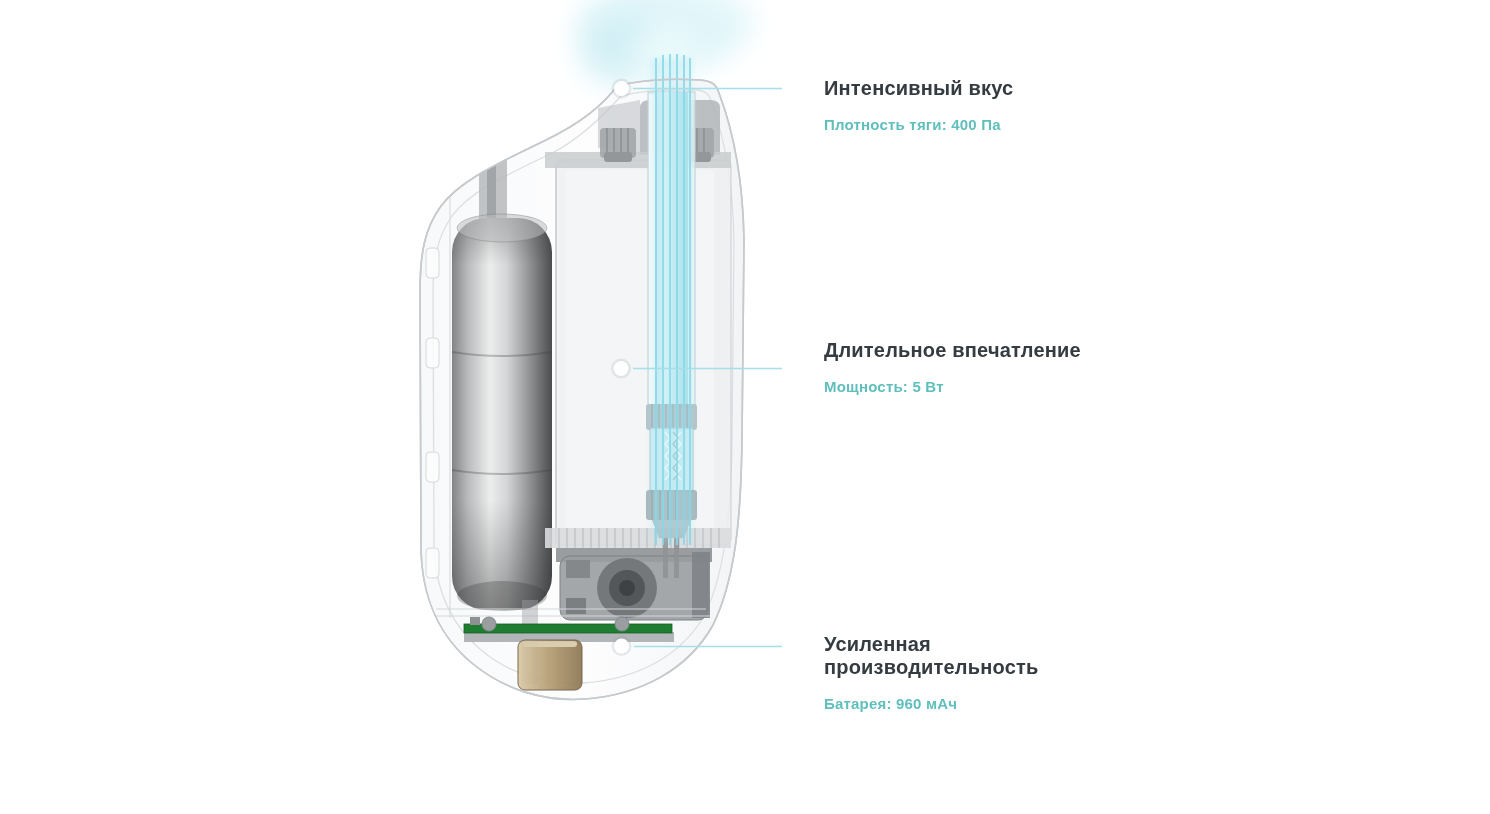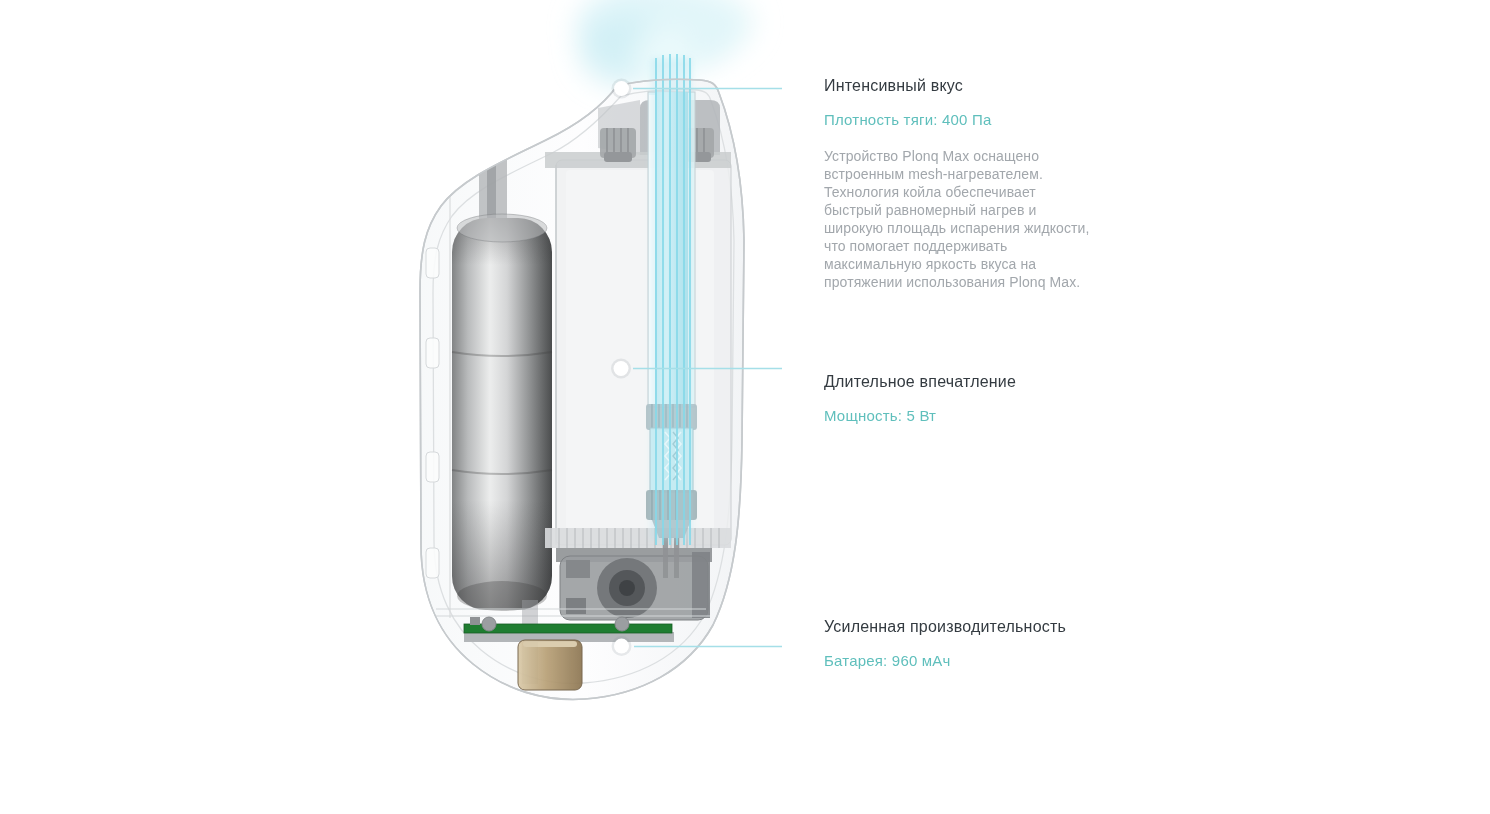--- a/index.html
+++ b/index.html
@@ -7,34 +7,34 @@
   .page {
     position:relative; width:1490px; height:814px;
     background:#ffffff; overflow:hidden;
     font-family:"Liberation Sans", "DejaVu Sans", sans-serif;
   }
   .device-svg { position:absolute; left:0; top:0; width:1490px; height:814px; }
   .feature {
     position:absolute; left:824px; width:268px;
   }
   .feature-title {
-    font-size:16px; font-weight:400; letter-spacing:.2px;
+    font-size:20px; font-weight:700; letter-spacing:.2px;
     color:var(--heading,#343b41); margin:0 0 16px 0;
   }
   .feature-stat {
-    font-size:15px; font-weight:400; letter-spacing:.2px;
+    font-size:15px; font-weight:700; letter-spacing:.2px;
     color:var(--accent,#5fbfbc); margin:16px 0 19px 0;
   }
   .feature-body {
     font-size:14px; line-height:18px; letter-spacing:.1px;
     color:var(--body-text,#a2a7ac);
   }
   #f1 { top:77px; }
-  #f2 { top:373px; }
-  #f3 { top:618px; }
+  #f2 { top:339px; }
+  #f3 { top:633px; }
 </style>
 </head>
 <body>
 
 <div class="page">
 
   <svg class="device-svg" viewBox="0 0 1490 814" aria-hidden="true">
     <defs>
       <linearGradient id="gMetal" x1="0" y1="0" x2="1" y2="0">
         <stop offset="0" stop-color="#828485"></stop>
@@ -226,21 +226,20 @@
       <g>
         <circle cx="621.5" cy="646" r="10" fill="#8c969b" fill-opacity="0.18"></circle>
         <circle cx="621.5" cy="646" r="7.5" fill="#ffffff"></circle>
       </g>
     </g>
   </svg>
 
   <section class="feature" id="f1">
     <h3 class="feature-title">Интенсивный вкус</h3>
     <div class="feature-stat">Плотность тяги: 400 Па</div>
-    <p class="feature-body">Устройство Plonq Max оснащено встроенным mesh-нагревателем. Технология койла обеспечивает быстрый равномерный нагрев и широкую площадь испарения жидкости, что помогает поддерживать максимальную яркость вкуса на протяжении использования Plonq Max.</p>
   </section>
 
   <section class="feature" id="f2">
     <h3 class="feature-title">Длительное впечатление</h3>
     <div class="feature-stat">Мощность: 5 Вт</div>
   </section>
 
   <section class="feature" id="f3">
     <h3 class="feature-title">Усиленная производительность</h3>
     <div class="feature-stat">Батарея: 960 мАч</div>

